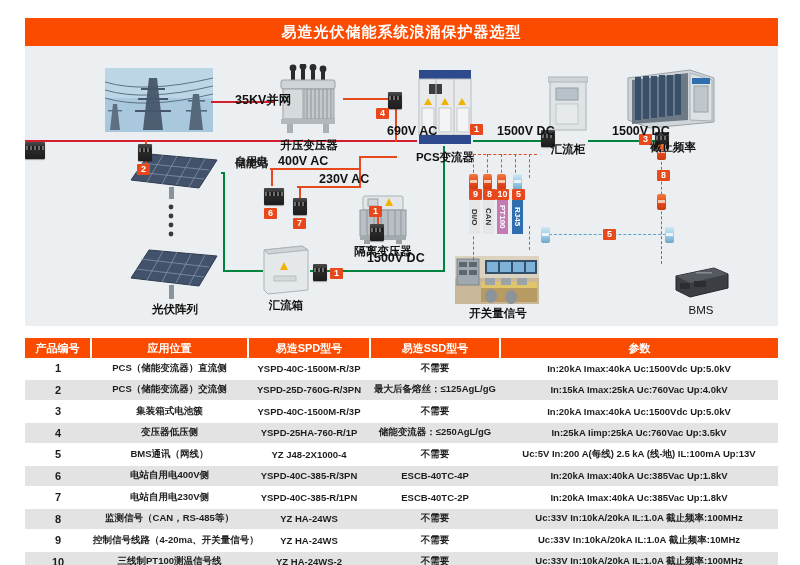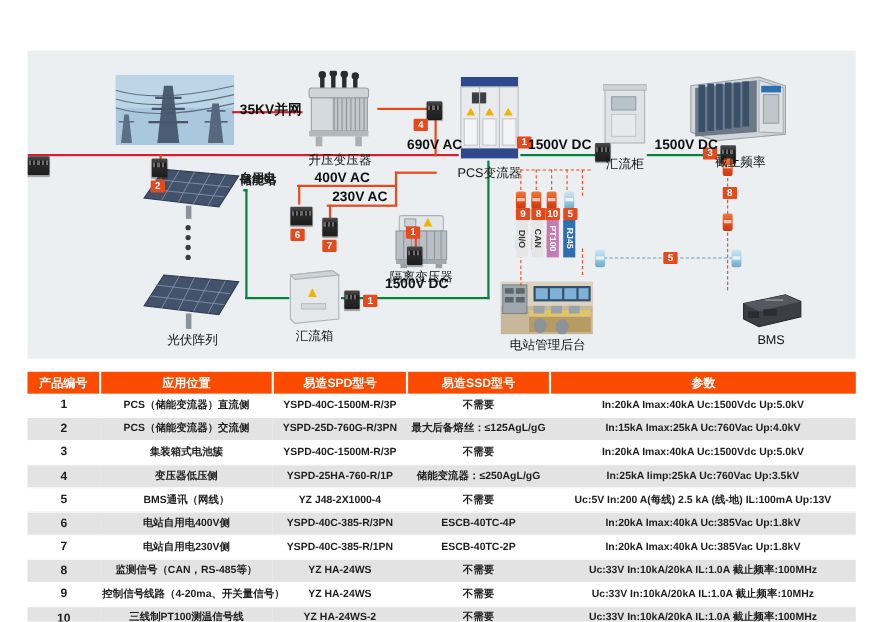--- a/index.html
+++ b/index.html
@@ -18,23 +18,23 @@
     background:#fa4b00;color:#fff;
     display:flex;align-items:center;justify-content:center;
     font-size:15px;font-weight:bold;letter-spacing:1px;
   }
 
   
   .diagram{
     position:absolute;left:25px;top:46px;width:753px;height:280px;
     background:#eceff1;overflow:hidden;
   }
-  .dg-label{position:absolute;font-size:11px;color:#1c1c1c;font-weight:bold;white-space:nowrap;}
+  .dg-label{position:absolute;font-size:11px;color:#1c1c1c;font-weight:bold;white-space:nowrap;margin-left:17px;}
   .dg-label.big{font-size:12.5px;font-weight:bold;color:#111;}
-  .dg-cap{position:absolute;font-size:11.5px;color:#111;font-weight:normal;white-space:nowrap;text-align:center;}
+  .dg-cap{position:absolute;font-size:11.5px;color:#111;font-weight:bold;white-space:nowrap;text-align:center;}
 
   
   .photo{position:absolute;background:#dfe3e6;overflow:hidden;}
   .photo-inner{position:absolute;inset:0;}
 
   
   .wire{position:absolute;background:#00843d;}
   .wire.red{background:#d21f2e;}
   .wire.org{background:#e8491c;}
   .wire.dash{
@@ -106,20 +106,23 @@
   }
   .tbl tr.odd td{background:#ffffff;}
   .tbl tr.even td{background:#e3e3e3;}
   .tbl td.num{font-size:11px;}
 </style>
 </head>
 <body>
 
 <div class="page">
 
+  <div class="title-bar">
+    <span>易造光伏储能系统浪涌保护器选型</span>
+  </div>
 
   <div class="diagram">
 
     <div class="photo" style="left:80px;top:22px;width:108px;height:64px;">
       <svg class="photo-inner" viewBox="0 0 108 64" preserveAspectRatio="none">
         <rect width="108" height="64" fill="#a9c7dd"></rect>
         <rect width="108" height="30" fill="#bcd6e7"></rect>
         <g stroke="#4f6170" stroke-width="1" fill="none" opacity=".85">
           <path d="M0 14 Q40 26 108 10"></path>
             <path d="M0 22 Q40 34 108 18"></path>
@@ -421,31 +424,31 @@
     <div class="badge" style="left:578px;top:183px;">5</div>
     <div class="badge" style="left:632px;top:124px;">8</div>
 
     <div class="dg-label big" style="left:193px;top:46px;">35KV并网</div>
     <div class="dg-label big" style="left:345px;top:78px;">690V AC</div>
     <div class="dg-label big" style="left:455px;top:78px;">1500V DC</div>
     <div class="dg-label big" style="left:570px;top:78px;">1500V DC</div>
     <div class="dg-label big" style="left:325px;top:205px;">1500V DC</div>
     <div class="dg-label" style="left:193px;top:110px;">储能站</div>
     <div class="dg-label" style="left:193px;top:108px;">自用电</div>
-    <div class="dg-label big" style="left:261px;top:108px;">400V AC</div>
+    <div class="dg-label big" style="left:236px;top:108px;">400V AC</div>
     <div class="dg-label big" style="left:277px;top:126px;">230V AC</div>
 
     <div class="dg-cap" style="left:246px;top:92px;width:76px;">升压变压器</div>
     <div class="dg-cap" style="left:382px;top:104px;width:76px;">PCS变流器</div>
     <div class="dg-cap" style="left:508px;top:96px;width:70px;">汇流柜</div>
     <div class="dg-cap" style="left:608px;top:94px;width:80px;">截止频率</div>
     <div class="dg-cap" style="left:318px;top:198px;width:80px;">隔离变压器</div>
     <div class="dg-cap" style="left:110px;top:256px;width:80px;">光伏阵列</div>
     <div class="dg-cap" style="left:226px;top:252px;width:70px;">汇流箱</div>
-    <div class="dg-cap" style="left:418px;top:260px;width:110px;">电站管理后台</div>
+    <div class="dg-cap" style="left:418px;top:260px;width:110px;">开关量信号</div>
     <div class="dg-cap" style="left:646px;top:258px;width:60px;font-weight:normal;">BMS</div>
   </div>
 
   <table class="tbl">
     <thead>
       <tr>
         <th style="width:65px;margin-top:19px;">产品编号</th>
         <th style="width:155px;">应用位置</th>
         <th style="width:120px;">易造SPD型号</th>
         <th style="width:128px;">易造SSD型号</th>

